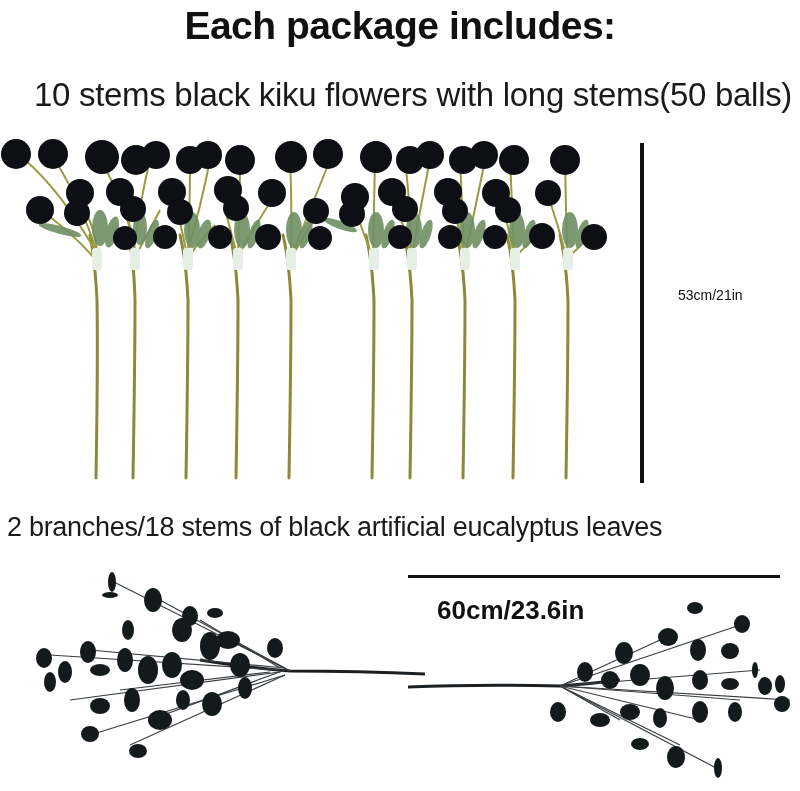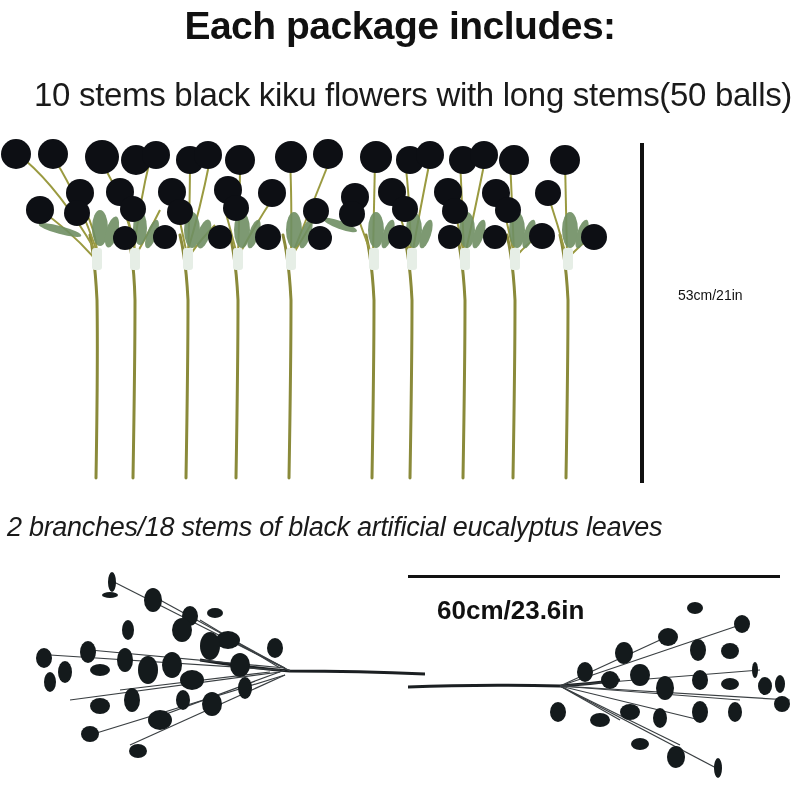--- a/index.html
+++ b/index.html
@@ -1,19 +1,19 @@
 <!DOCTYPE html>
 <html><head>
 <meta charset="utf-8">
 <style>
   html, body { margin:0; padding:0; background:#ffffff; }
   body { width:800px; height:791px; position:relative; overflow:hidden; font-family:"Liberation Sans", sans-serif; color:#111; }
   .title { position:absolute; left:0; width:800px; top:2px; text-align:center; font-weight:bold; font-size:39px; letter-spacing:-0.5px; line-height:48px; }
   .sub1 { position:absolute; left:34px; top:78px; font-size:33px; font-weight:normal; letter-spacing:-0.3px; line-height:34px; color:#1a1a1a; }
-  .sub2 { position:absolute; left:7px; top:510px; font-size:27px; letter-spacing:-0.3px; line-height:34px; color:#1a1a1a;font-style:italic; }
+  .sub2 { position:absolute; left:7px; top:510px; font-size:27px; letter-spacing:-0.3px; line-height:34px; color:#1a1a1a; }
   .vline { position:absolute; left:640px; top:143px; width:4px; height:340px; background:#111; }
   .hline { position:absolute; left:408px; top:575px; width:372px; height:3px; background:#111; }
   .dim1 { position:absolute; left:658px; top:281px; font-size:14px; font-weight:normal; line-height:28px;margin-left:20px; }
   .dim2 { position:absolute; left:437px; top:596px; font-size:26px; font-weight:bold; line-height:28px; }
   svg.art { position:absolute; left:0; top:0; }
 </style>
 </head>
 <body>
 
 <div class="title">Each package includes:</div>

